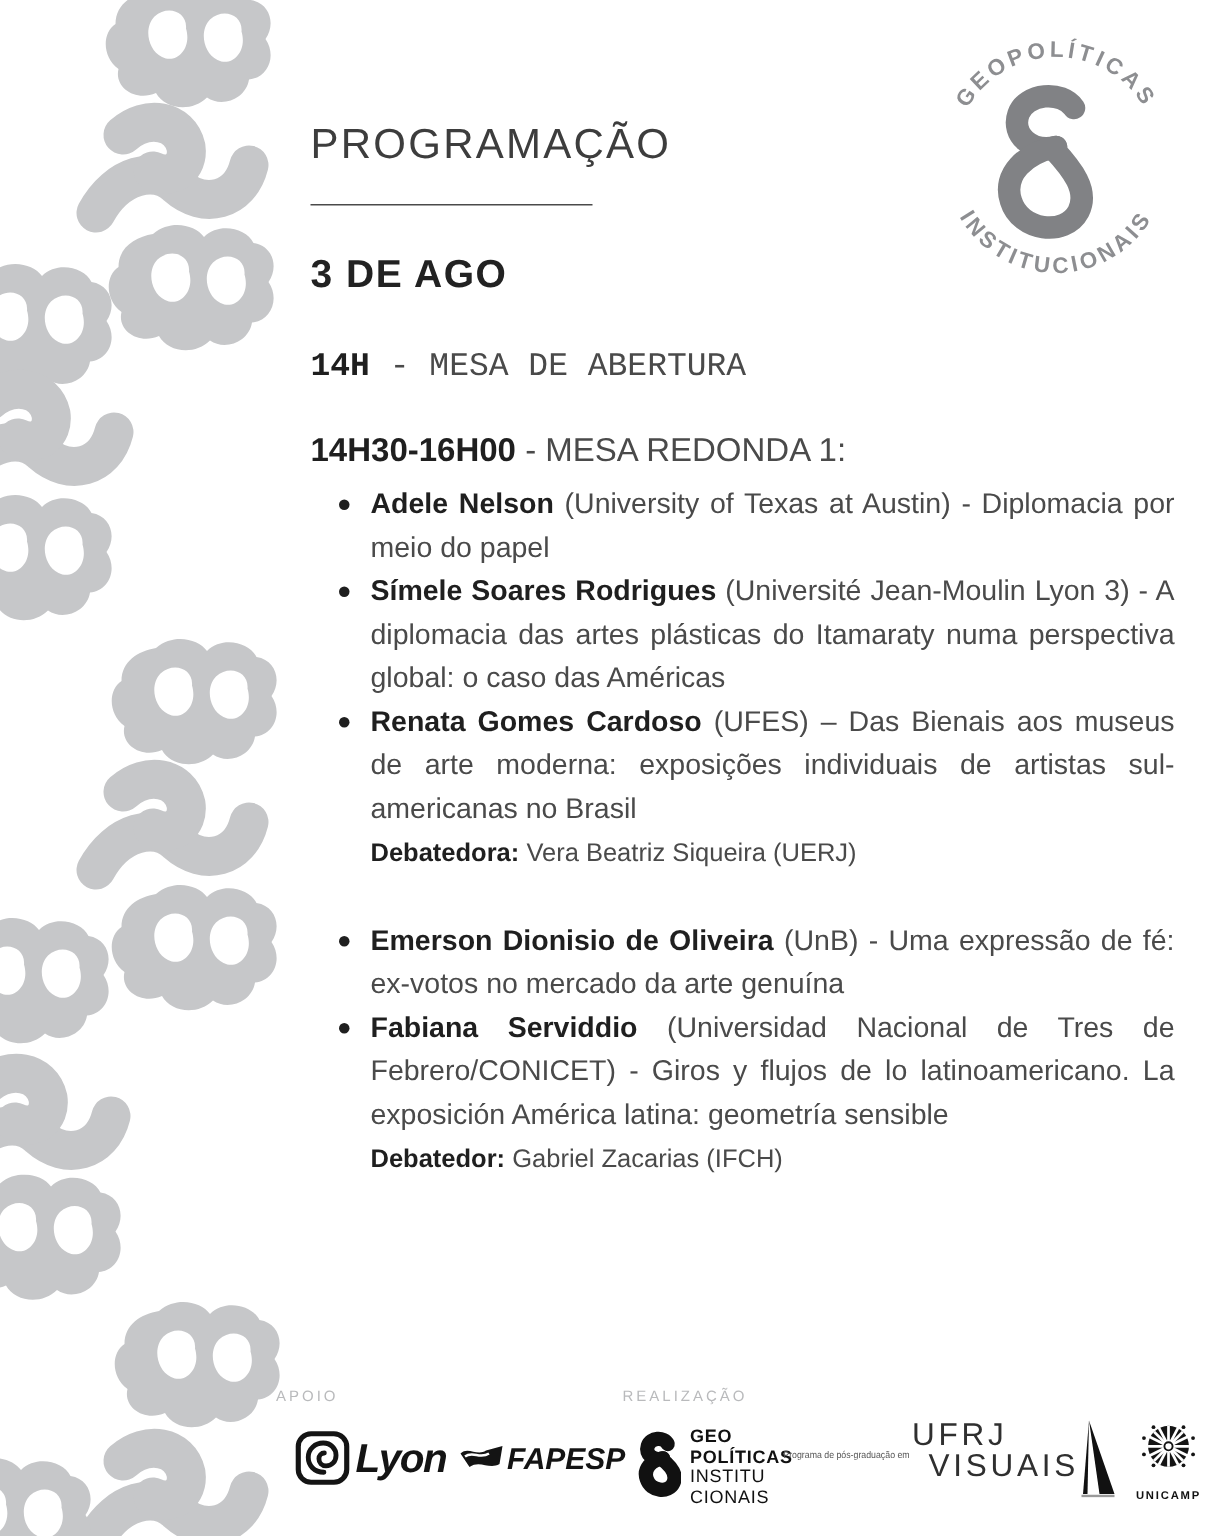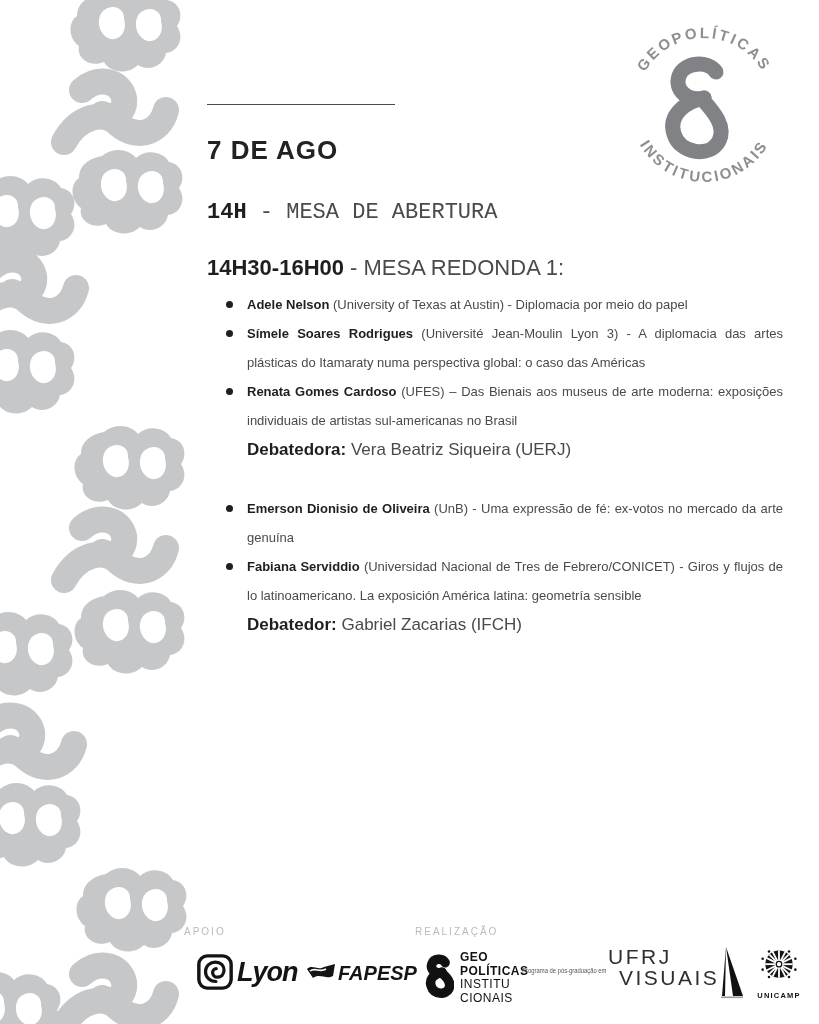--- a/index.html
+++ b/index.html
@@ -18,21 +18,21 @@
   .content{position:absolute;left:207px;top:80px;width:576px;color:#4a4a4a;}
   .title{font-size:28px;font-weight:400;letter-spacing:1.5px;color:#3d3d3d;margin:0;}
   .rule{width:188px;border:0;border-top:1.5px solid #4a4a4a;margin:24px 0 0 0;}
   .date{font-size:26px;font-weight:800;letter-spacing:1px;color:#222;margin:30px 0 0 0;}
   .opening{margin-top:34px;font-size:22px;color:#4a4a4a;font-family:Liberation Mono, monospace;}
   .opening strong,.session-head strong{color:#1f1f1f;font-weight:800;}
   .session{margin-top:30px;}
   .session-head{font-size:22px;color:#4a4a4a;}
   ul.talks{list-style:none;margin:9px 0 0 0;padding:0 0 0 40px;}
   ul.talks li{
-    position:relative;font-size:13px;line-height:29px;color:#4a4a4a;
+    position:relative;font-size:19px;line-height:29px;color:#4a4a4a;
     text-align:justify;text-justify:inter-word;margin:0;
   }
   ul.talks li::before{
     content:"";position:absolute;left:-21px;top:11px;width:7px;height:7px;border-radius:50%;background:#1f1f1f;
   }
   ul.talks li strong{color:#1f1f1f;font-weight:800;}
   .debate{margin-left:40px;font-size:17px;line-height:29px;color:#4a4a4a;}
   .debate strong{color:#1f1f1f;font-weight:800;}
   
   .ftr-label{position:absolute;font-size:10px;letter-spacing:2px;color:#b9babc;}
@@ -97,22 +97,23 @@
   <text>
     <textPath href="#arcBot" startOffset="50%" text-anchor="middle">INSTITUCIONAIS</textPath>
   </text>
   <g fill="none" stroke="#818285" stroke-width="15" stroke-linecap="round" stroke-linejoin="round">
     <path d="M104,58 C96,46 72,48 67,62 C62,76 76,88 92,84"></path>
     <path d="M92,84 C72,88 56,102 62,120 C68,140 98,144 107,127 C114,113 103,99 90,85"></path>
   </g>
 </svg>
 
 <div class="content">
+  <h1 class="title">PROGRAMAÇÃO</h1>
   <hr class="rule">
-  <h2 class="date">7 DE AGO</h2>
+  <h2 class="date">3 DE AGO</h2>
 
   <div class="opening">
     <strong>14H</strong>
     <span>- MESA DE ABERTURA</span>
   </div>
 
   <div class="session">
     <div class="session-head">
       <strong>14H30-16H00</strong>
       <span>- MESA REDONDA 1:</span>

